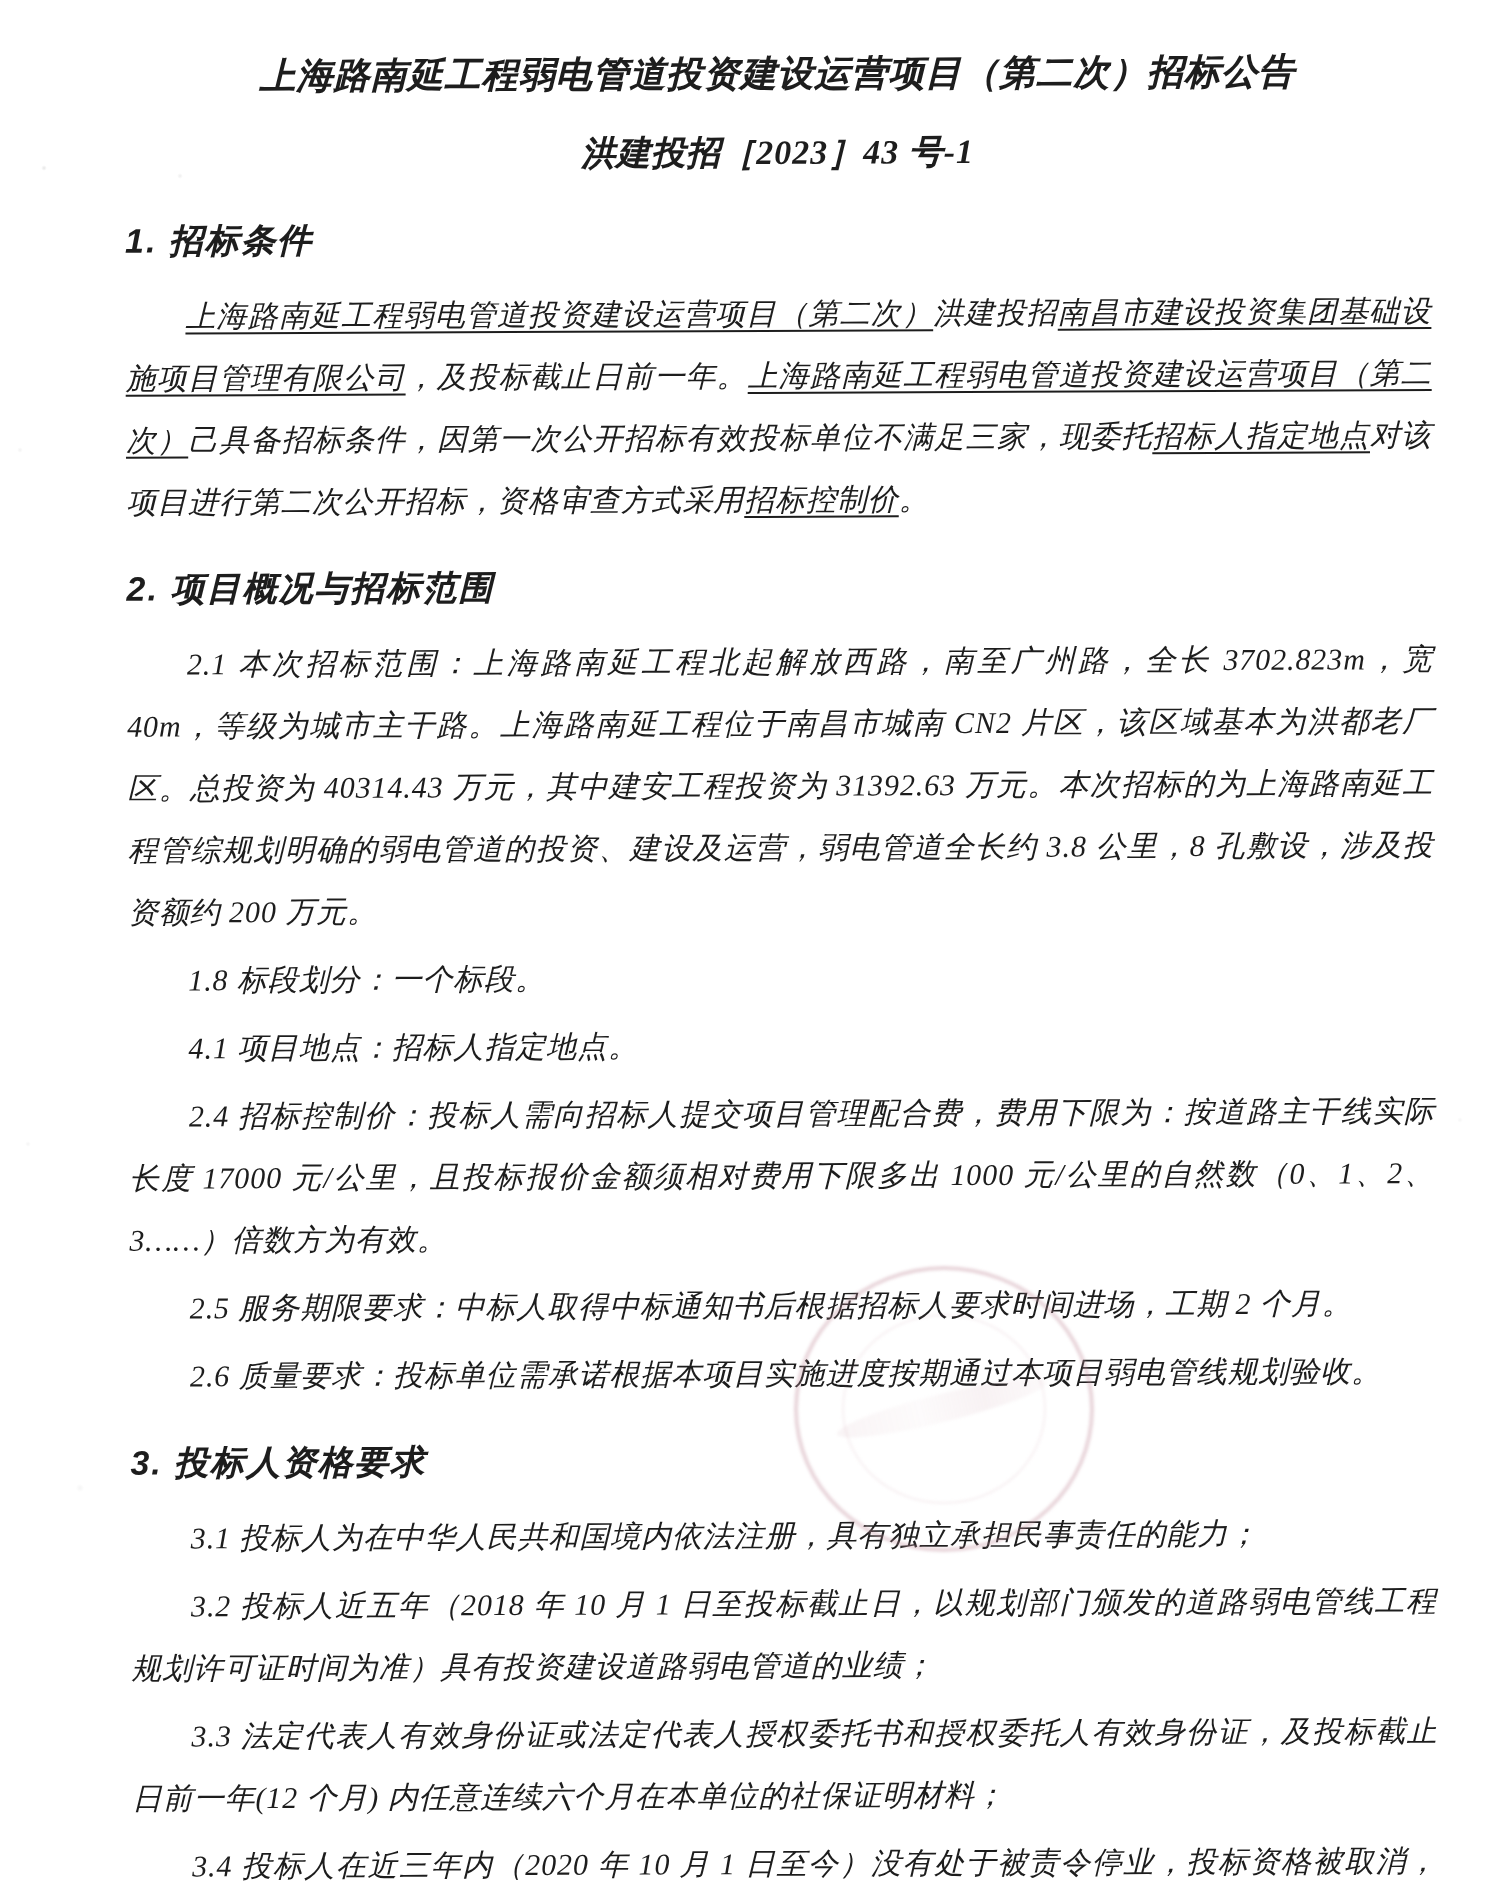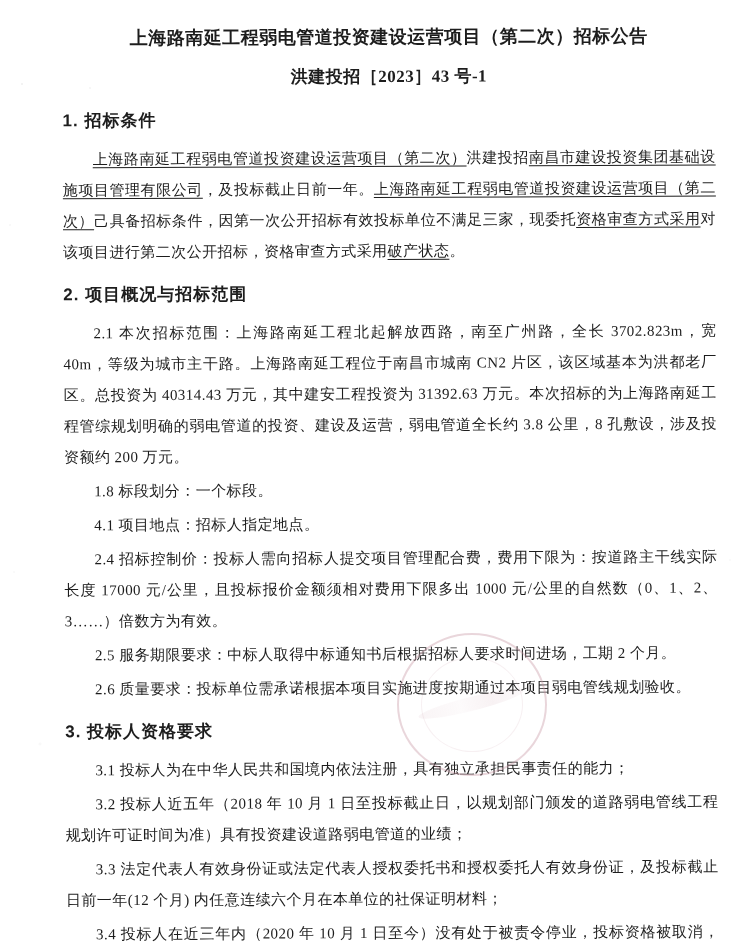--- a/index.html
+++ b/index.html
@@ -9,20 +9,21 @@
   }
   .page {
     position: relative;
     width: 747px;
     height: 943px;
     margin: 0;
     background: #ffffff;
     overflow: hidden;
     font-family: "Liberation Serif", "DejaVu Serif", serif;
     color: #1d1d1d;
+    font-style: italic;
   }
   .content {
     position: relative;
     padding: 24px 32px 0 62px;
     transform: rotate(-0.25deg);
     transform-origin: 50% 0;
   }
   .doc-title {
     text-align: center;
     font-size: 18px;
@@ -109,21 +110,21 @@
 </head>
 <body>
 
 <div class="page">
   <div class="scan-noise"></div>
   <div class="content">
     <div class="doc-title">上海路南延工程弱电管道投资建设运营项目（第二次）招标公告</div>
     <div class="doc-number">洪建投招［2023］43 号-1</div>
     <div id="sections">
         <div class="sec-heading">1. 招标条件</div>
-        <p class="para"><u>上海路南延工程弱电管道投资建设运营项目（第二次）</u><span>洪建投招</span><u>南昌市建设投资集团基础设施项目管理有限公司</u><span>，及投标截止日前一年。</span><u>上海路南延工程弱电管道投资建设运营项目（第二次）</u><span>己具备招标条件，因第一次公开招标有效投标单位不满足三家，现委托</span><u>资格审查方式采用</u><span>对该项目进行第二次公开招标，资格审查方式采用</span><u>破产状态</u><span>。</span></p>
+        <p class="para"><u>上海路南延工程弱电管道投资建设运营项目（第二次）</u><span>洪建投招</span><u>南昌市建设投资集团基础设施项目管理有限公司</u><span>，及投标截止日前一年。</span><u>上海路南延工程弱电管道投资建设运营项目（第二次）</u><span>己具备招标条件，因第一次公开招标有效投标单位不满足三家，现委托</span><u>招标人指定地点</u><span>对该项目进行第二次公开招标，资格审查方式采用</span><u>招标控制价</u><span>。</span></p>
         <div class="sec-heading">2. 项目概况与招标范围</div>
         <p class="para"><span>2.1 本次招标范围：上海路南延工程北起解放西路，南至广州路，全长 3702.823m，宽 40m，等级为城市主干路。上海路南延工程位于南昌市城南 CN2 片区，该区域基本为洪都老厂区。总投资为 40314.43 万元，其中建安工程投资为 31392.63 万元。本次招标的为上海路南延工程管综规划明确的弱电管道的投资、建设及运营，弱电管道全长约 3.8 公里，8 孔敷设，涉及投资额约 200 万元。</span></p>
         <p class="para"><span>1.8 标段划分：一个标段。</span></p>
         <p class="para"><span>4.1 项目地点：招标人指定地点。</span></p>
         <p class="para"><span>2.4 招标控制价：投标人需向招标人提交项目管理配合费，费用下限为：按道路主干线实际长度 17000 元/公里，且投标报价金额须相对费用下限多出 1000 元/公里的自然数（0、1、2、3……）倍数方为有效。</span></p>
         <p class="para"><span>2.5 服务期限要求：中标人取得中标通知书后根据招标人要求时间进场，工期 2 个月。</span></p>
         <p class="para"><span>2.6 质量要求：投标单位需承诺根据本项目实施进度按期通过本项目弱电管线规划验收。</span></p>
         <div class="sec-heading">3. 投标人资格要求</div>
         <p class="para"><span>3.1 投标人为在中华人民共和国境内依法注册，具有独立承担民事责任的能力；</span></p>
         <p class="para"><span>3.2 投标人近五年（2018 年 10 月 1 日至投标截止日，以规划部门颁发的道路弱电管线工程规划许可证时间为准）具有投资建设道路弱电管道的业绩；</span></p>

